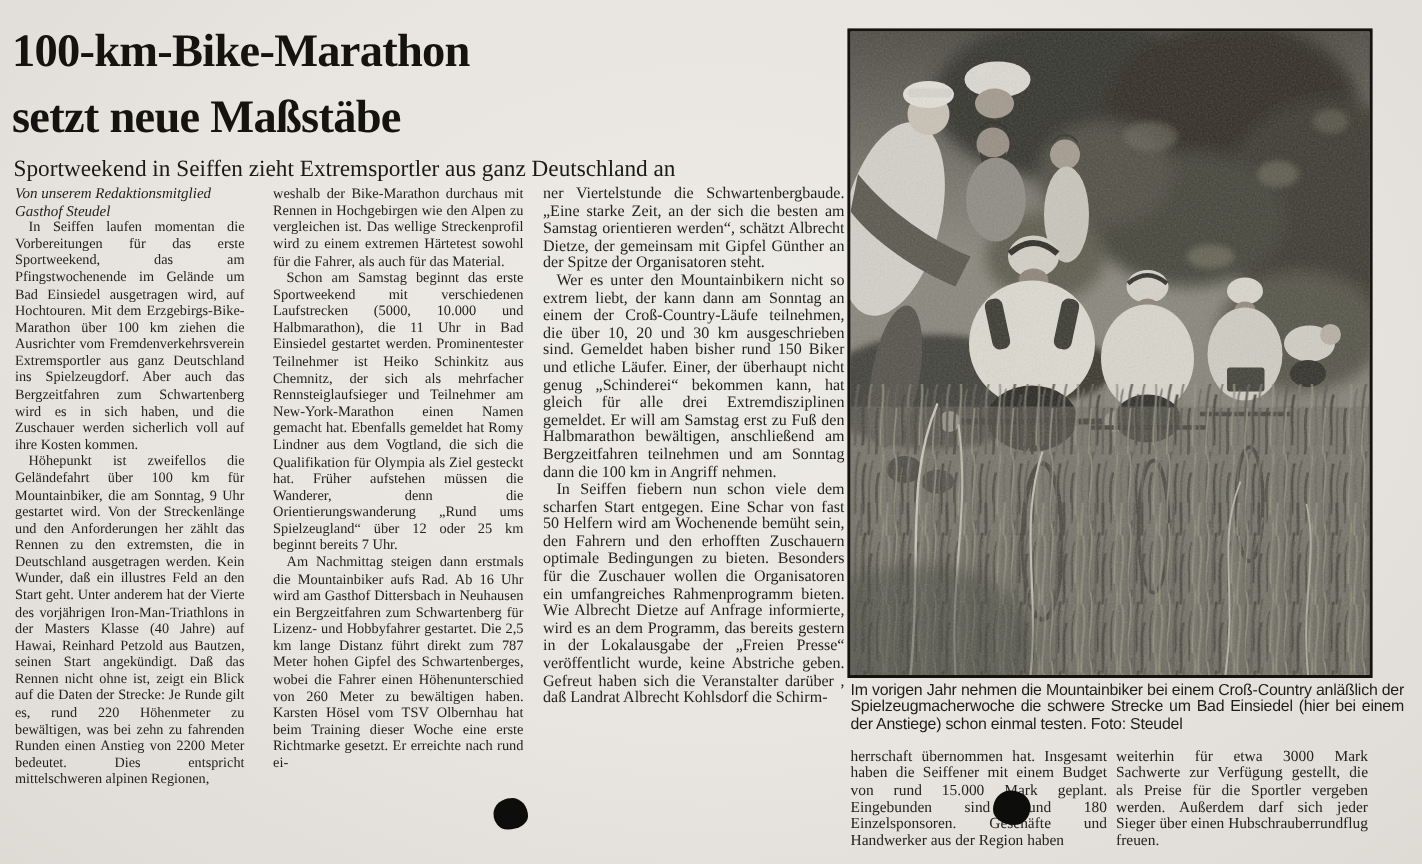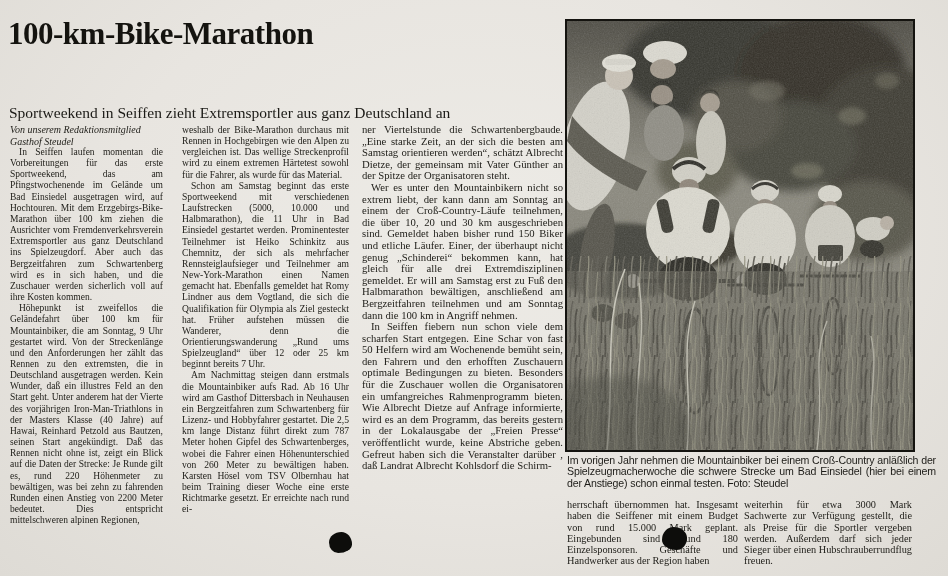--- a/index.html
+++ b/index.html
@@ -37,41 +37,42 @@
   
   .blob{background:#0d0d0b;}
   #blob1{left:329px;top:532px;width:23px;height:21px;border-radius:54% 46% 60% 40% / 50% 58% 42% 50%;}
   #blob2{left:662px;top:527px;width:25px;height:23px;border-radius:46% 54% 42% 58% / 55% 48% 52% 45%;}
 </style>
 </head>
 <body>
 
 <h1 class="abs" id="headline" style="margin:0;">
   <div>100-km-Bike-Marathon</div>
+  <div>setzt neue Maßstäbe</div>
 </h1>
 
 <div class="abs" id="subhead">Sportweekend in Seiffen zieht Extremsportler aus ganz Deutschland an</div>
 
 <div class="abs bodycol" id="col1">
   <p class="byline">
     <span>Von unserem Redaktionsmitglied</span><br>
     <span>Gasthof Steudel</span>
   </p>
   <p class="indent">In Seiffen laufen momentan die Vorbereitungen für das erste Sportweekend, das am Pfingstwochenende im Gelände um Bad Einsiedel ausgetragen wird, auf Hochtouren. Mit dem Erzgebirgs-Bike-Marathon über 100 km ziehen die Ausrichter vom Fremdenverkehrsverein Extremsportler aus ganz Deutschland ins Spielzeugdorf. Aber auch das Bergzeitfahren zum Schwartenberg wird es in sich haben, und die Zuschauer werden sicherlich voll auf ihre Kosten kommen.</p>
   <p class="indent">Höhepunkt ist zweifellos die Geländefahrt über 100 km für Mountainbiker, die am Sonntag, 9 Uhr gestartet wird. Von der Streckenlänge und den Anforderungen her zählt das Rennen zu den extremsten, die in Deutschland ausgetragen werden. Kein Wunder, daß ein illustres Feld an den Start geht. Unter anderem hat der Vierte des vorjährigen Iron-Man-Triathlons in der Masters Klasse (40 Jahre) auf Hawai, Reinhard Petzold aus Bautzen, seinen Start angekündigt. Daß das Rennen nicht ohne ist, zeigt ein Blick auf die Daten der Strecke: Je Runde gilt es, rund 220 Höhenmeter zu bewältigen, was bei zehn zu fahrenden Runden einen Anstieg von 2200 Meter bedeutet. Dies entspricht mittelschweren alpinen Regionen,</p>
 </div>
 
 <div class="abs bodycol" id="col2">
-  <p>weshalb der Bike-Marathon durchaus mit Rennen in Hochgebirgen wie den Alpen zu vergleichen ist. Das wellige Streckenprofil wird zu einem extremen Härtetest sowohl für die Fahrer, als wurde für das Material.</p>
+  <p>weshalb der Bike-Marathon durchaus mit Rennen in Hochgebirgen wie den Alpen zu vergleichen ist. Das wellige Streckenprofil wird zu einem extremen Härtetest sowohl für die Fahrer, als auch für das Material.</p>
   <p class="indent">Schon am Samstag beginnt das erste Sportweekend mit verschiedenen Laufstrecken (5000, 10.000 und Halbmarathon), die 11 Uhr in Bad Einsiedel gestartet werden. Prominentester Teilnehmer ist Heiko Schinkitz aus Chemnitz, der sich als mehrfacher Rennsteiglaufsieger und Teilnehmer am New-York-Marathon einen Namen gemacht hat. Ebenfalls gemeldet hat Romy Lindner aus dem Vogtland, die sich die Qualifikation für Olympia als Ziel gesteckt hat. Früher aufstehen müssen die Wanderer, denn die Orientierungswanderung „Rund ums Spielzeugland“ über 12 oder 25 km beginnt bereits 7 Uhr.</p>
   <p class="indent">Am Nachmittag steigen dann erstmals die Mountainbiker aufs Rad. Ab 16 Uhr wird am Gasthof Dittersbach in Neuhausen ein Bergzeitfahren zum Schwartenberg für Lizenz- und Hobbyfahrer gestartet. Die 2,5 km lange Distanz führt direkt zum 787 Meter hohen Gipfel des Schwartenberges, wobei die Fahrer einen Höhenunterschied von 260 Meter zu bewältigen haben. Karsten Hösel vom TSV Olbernhau hat beim Training dieser Woche eine erste Richtmarke gesetzt. Er erreichte nach rund ei-</p>
 </div>
 
 <div class="abs bodycol" id="col3">
-  <p>ner Viertelstunde die Schwartenbergbaude. „Eine starke Zeit, an der sich die besten am Samstag orientieren werden“, schätzt Albrecht Dietze, der gemeinsam mit Vater Günther an der Spitze der Organisatoren steht.</p>
+  <p>ner Viertelstunde die Schwartenbergbaude. „Eine starke Zeit, an der sich die besten am Samstag orientieren werden“, schätzt Albrecht Dietze, der gemeinsam mit Gipfel Günther an der Spitze der Organisatoren steht.</p>
   <p class="indent">Wer es unter den Mountainbikern nicht so extrem liebt, der kann dann am Sonntag an einem der Croß-Country-Läufe teilnehmen, die über 10, 20 und 30 km ausgeschrieben sind. Gemeldet haben bisher rund 150 Biker und etliche Läufer. Einer, der überhaupt nicht genug „Schinderei“ bekommen kann, hat gleich für alle drei Extremdisziplinen gemeldet. Er will am Samstag erst zu Fuß den Halbmarathon bewältigen, anschließend am Bergzeitfahren teilnehmen und am Sonntag dann die 100 km in Angriff nehmen.</p>
   <p class="indent">In Seiffen fiebern nun schon viele dem scharfen Start entgegen. Eine Schar von fast 50 Helfern wird am Wochenende bemüht sein, den Fahrern und den erhofften Zuschauern optimale Bedingungen zu bieten. Besonders für die Zuschauer wollen die Organisatoren ein umfangreiches Rahmenprogramm bieten. Wie Albrecht Dietze auf Anfrage informierte, wird es an dem Programm, das bereits gestern in der Lokalausgabe der „Freien Presse“ veröffentlicht wurde, keine Abstriche geben. Gefreut haben sich die Veranstalter darüber , daß Landrat Albrecht Kohlsdorf die Schirm-</p>
 </div>
 
 <div class="abs" id="photo">
   <svg width="346" height="429" viewBox="0 0 346 429" xmlns="http://www.w3.org/2000/svg">
     <defs>
       <linearGradient id="meadow" x1="0" y1="0" x2="0" y2="1">
         <stop offset="0" stop-color="#4e4c44"></stop>
         <stop offset="0.35" stop-color="#8b897e"></stop>

